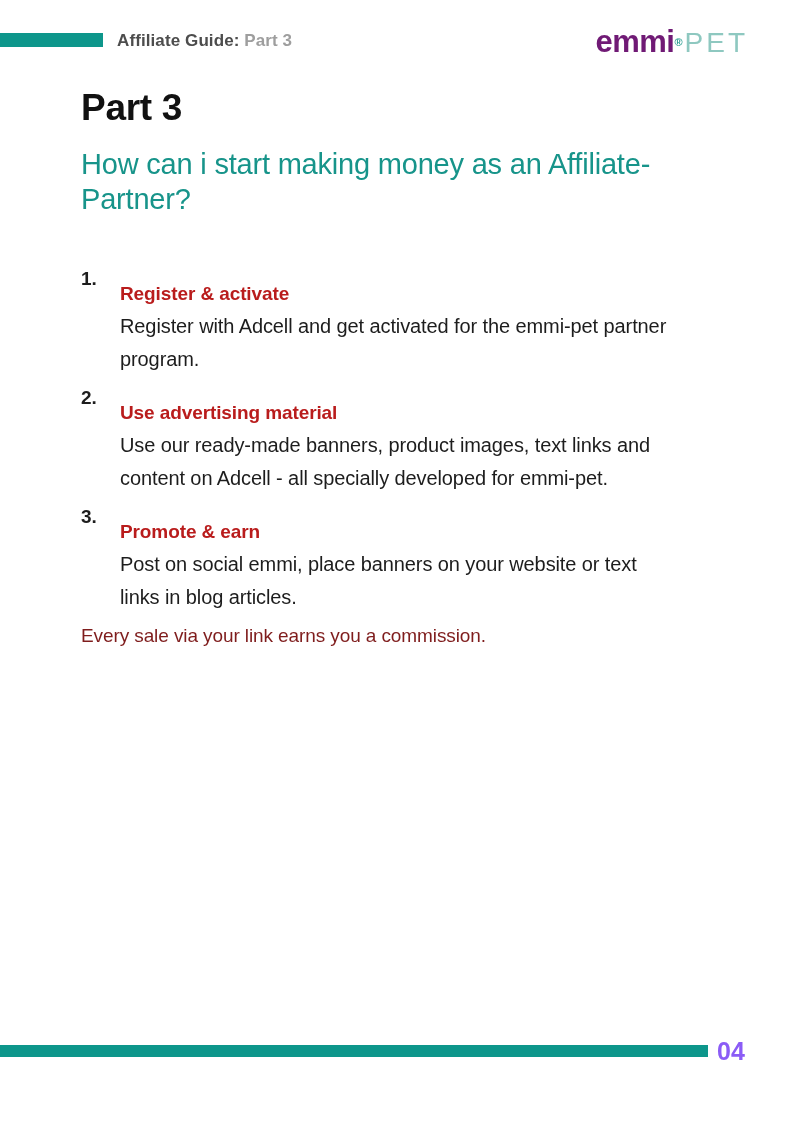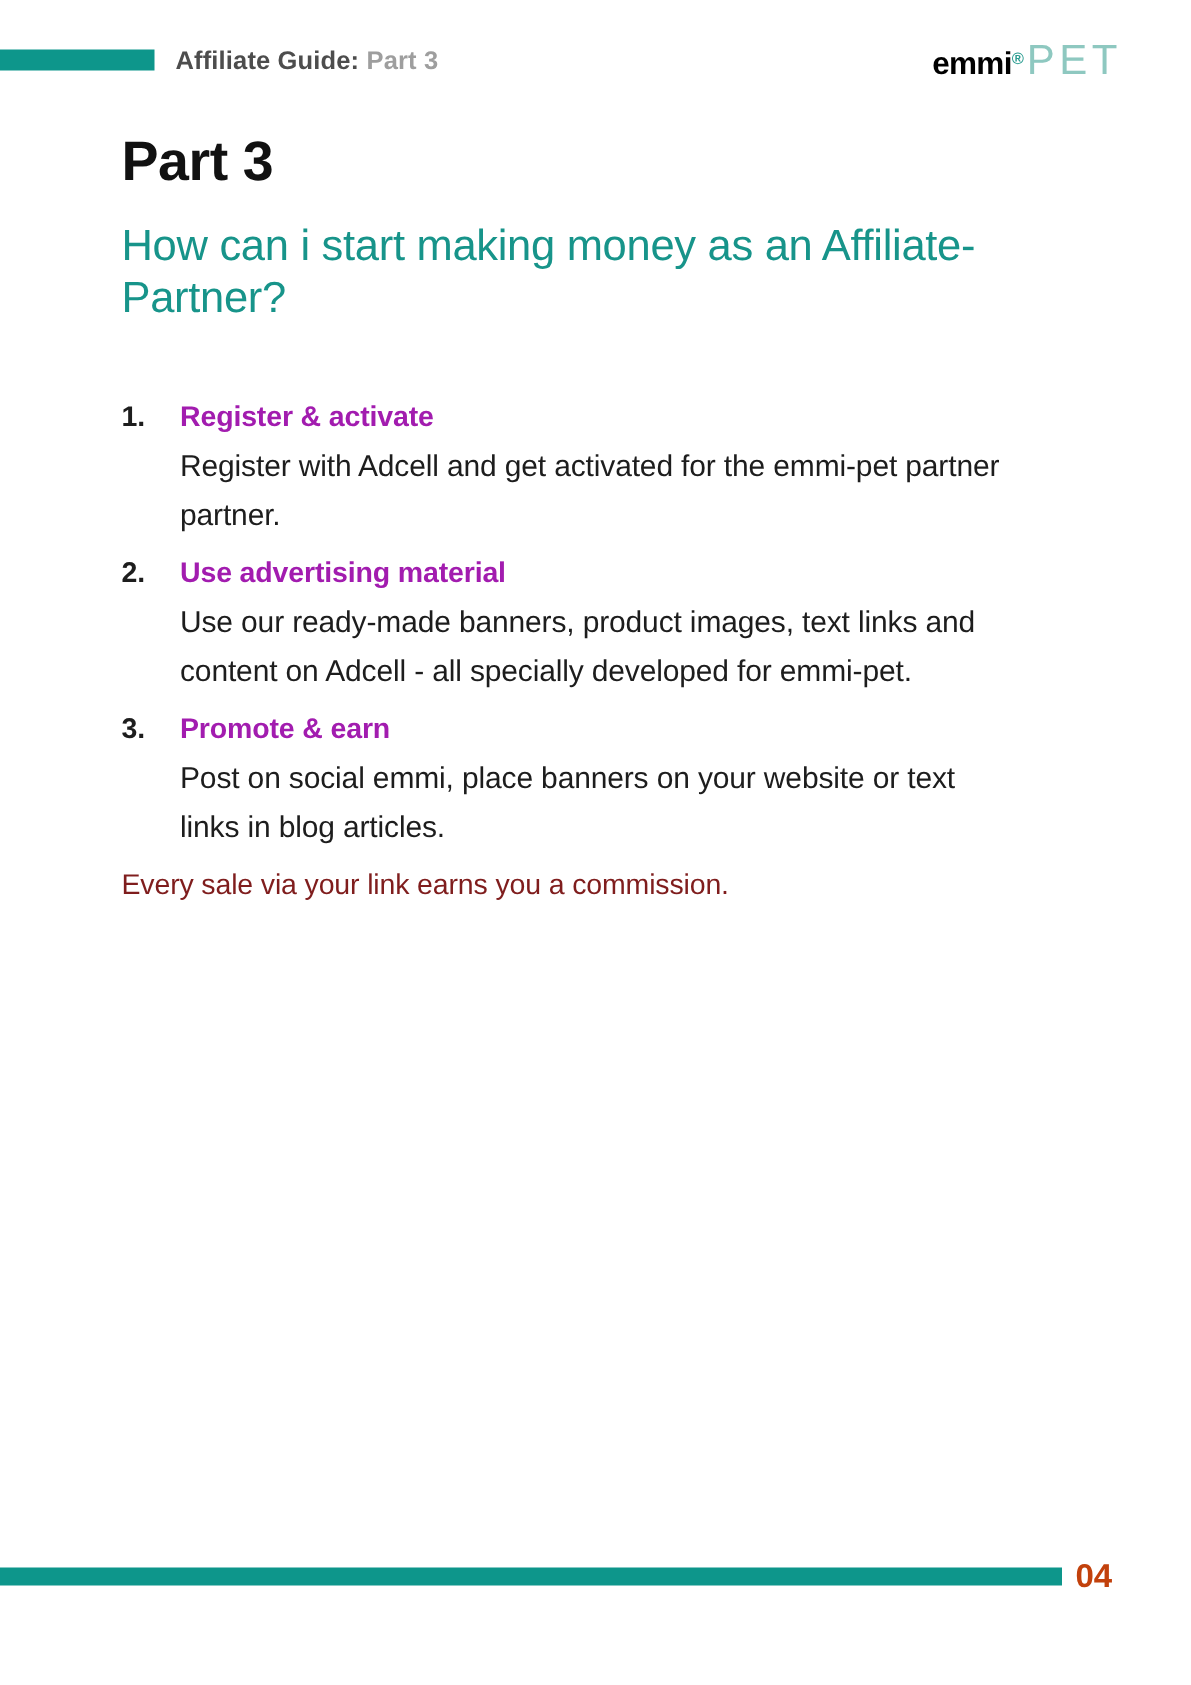--- a/index.html
+++ b/index.html
@@ -41,23 +41,23 @@
   .header-title .doc-part { color: #9e9e9e; }
 
   .logo {
     position: absolute;
     top: 26px;
     right: 46px;
     white-space: nowrap;
     line-height: 1;
   }
   .logo-brand {
-    font-size: 21px;
-    font-weight: 700;
-    color: #000000;
+    font-size: 31px;
+    font-weight: 700;
+    color: #701a75;
     letter-spacing: -0.5px;
   }
   .logo-reg {
     font-size: 11px;
     font-weight: 700;
     color: #2a9c90;
     vertical-align: super;
   }
   .logo-suffix {
     font-size: 28px;
@@ -111,23 +111,24 @@
     line-height: 33px;
   }
 
   .step-content {
     flex: 1;
   }
 
   .step-title {
     font-size: 19px;
     font-weight: 700;
-    color: #a21caf;
+    color: #b91c1c;
     line-height: 33px;
     letter-spacing: -0.1px;
+    margin-top: 15px;
   }
 
   .step-body {
     font-size: 20px;
     font-weight: 400;
     color: #1d1d1d;
     line-height: 33px;
     letter-spacing: -0.1px;
   }
   .step-body .body-line { display: block; }
@@ -148,23 +149,23 @@
     top: 1045px;
     width: 708px;
     height: 12px;
     background: #0d968b;
   }
 
   .page-number {
     position: absolute;
     left: 717px;
     top: 1038px;
-    font-size: 22px;
-    font-weight: 700;
-    color: #c2410c;
+    font-size: 25px;
+    font-weight: 700;
+    color: #8b5cf6;
     line-height: 26px;
   }
 </style>
 </head>
 <body>
 
 <div class="page">
 
   <div class="header-accent-bar"></div>
 
@@ -187,21 +188,21 @@
     </h2>
 
     <div class="steps">
 
       <div class="step">
         <div class="step-number">1.</div>
         <div class="step-content">
           <div class="step-title">Register &amp; activate</div>
           <div class="step-body">
             <span class="body-line">Register with Adcell and get activated for the emmi-pet partner</span>
-            <span class="body-line">partner.</span>
+            <span class="body-line">program.</span>
           </div>
         </div>
       </div>
 
       <div class="step">
         <div class="step-number">2.</div>
         <div class="step-content">
           <div class="step-title">Use advertising material</div>
           <div class="step-body">
             <span class="body-line">Use our ready-made banners, product images, text links and</span>

